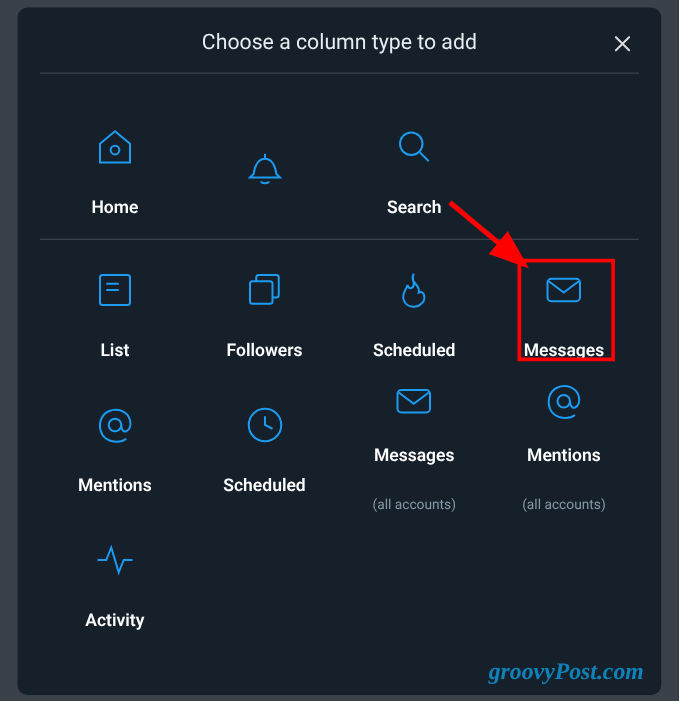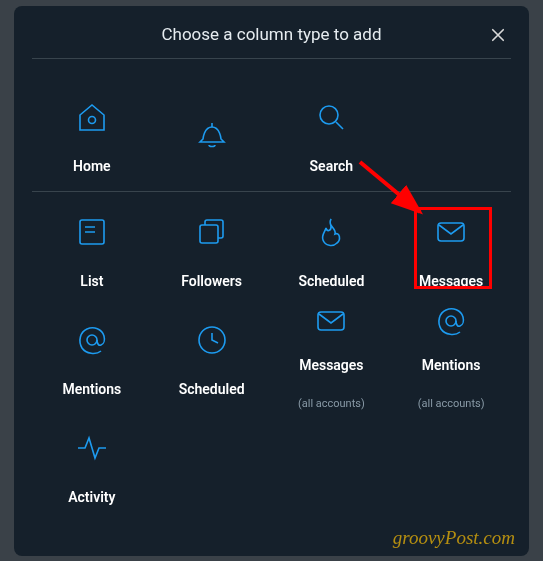--- a/index.html
+++ b/index.html
@@ -111,27 +111,28 @@
       position: absolute;
       top: 148px;
       left: 338px;
       z-index: 6;
       pointer-events: none;
     }
     .watermark {
       position: absolute;
       bottom: 12px;
       right: 28px;
-      color: #eab308;
+      color: #0ea5e9;
       font-family: Georgia, 'Times New Roman', serif;
       font-style: italic;
       font-size: 19px;
       opacity: 0.75;
       pointer-events: none;
       z-index: 10;
+      font-weight: bold;
     }
   </style>
 </head>
 <body>
 
 <div class="modal">
 
   <div class="header">
     <div class="title">Choose a column type to add</div>
     <div class="close-btn">

